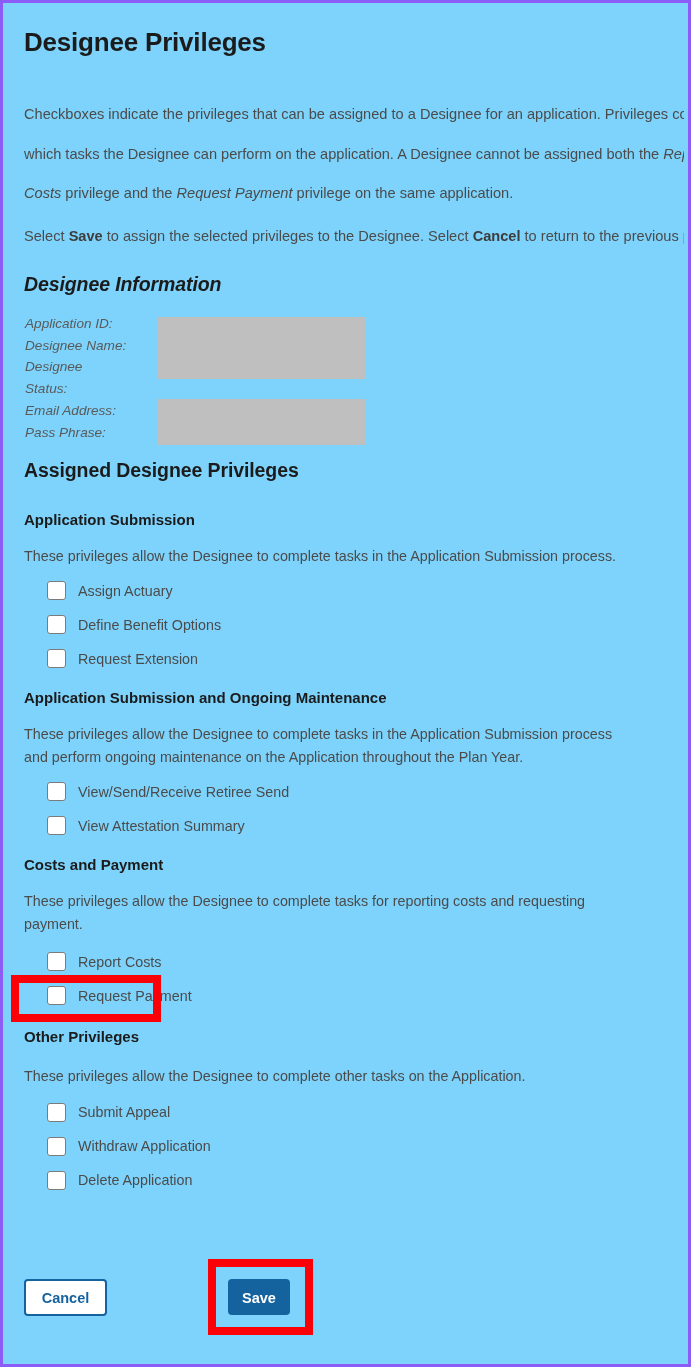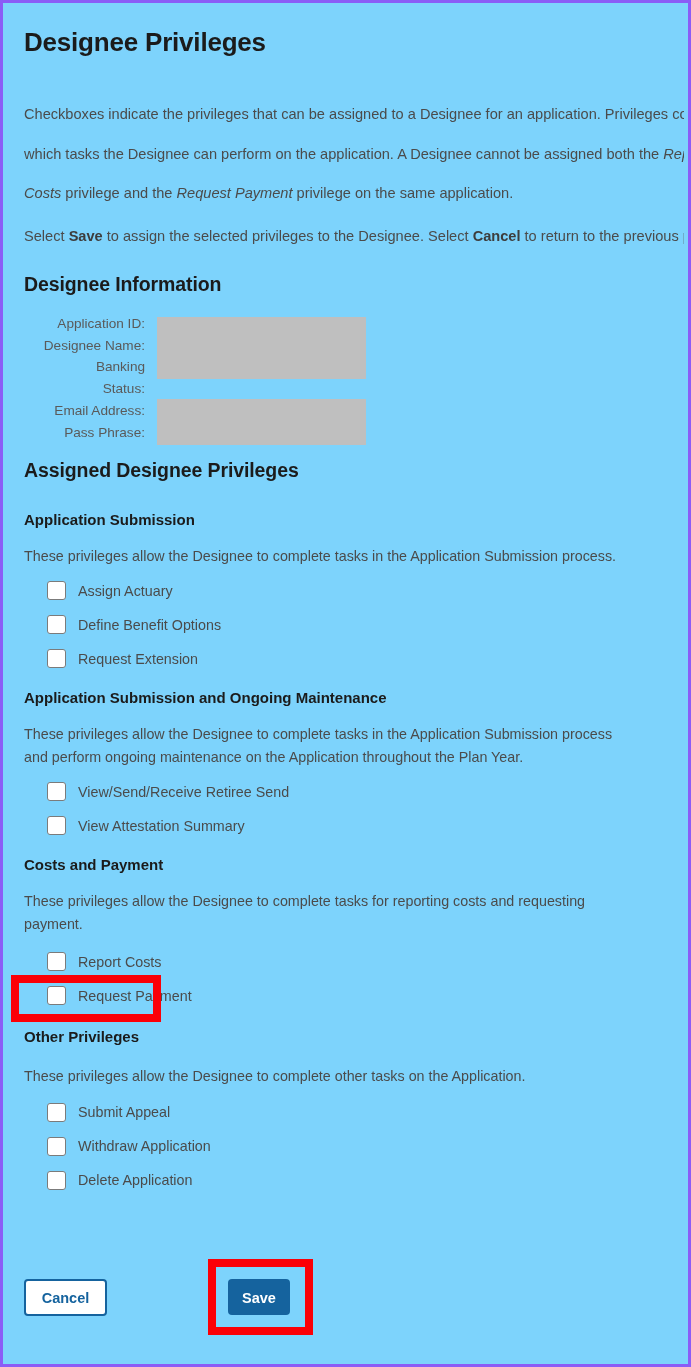--- a/index.html
+++ b/index.html
@@ -76,32 +76,32 @@
     line-height: 23.5px;
     color: #4b4b4b;
     margin: 0;
     max-width: 596px;
   }
 
   
   #designee-info {
     margin-top: 24px;
     position: relative;
+    font-style: italic;
   }
   .info-grid {
     position: relative;
     margin-top: 16px;
     height: 132px;
   }
   .info-labels {
     position: absolute;
     left: 1px;
     top: 0;
     width: 120px;
-    text-align: right;
   }
   .info-label {
     font-size: 13.6px;
     line-height: 21.7px;
     color: #5a5a5a;
     white-space: nowrap;
   }
   .redaction {
     position: absolute;
     background: #bfbfbf;
@@ -229,21 +229,21 @@
       <p class="intro-p"><em>Costs</em><span> privilege and the </span><em>Request Payment</em><span> privilege on the same application.</span></p>
       <p class="intro-p" style="margin-top:20px;"><span>Select </span><b>Save</b><span> to assign the selected privileges to the Designee. Select </span><b>Cancel</b><span> to return to the previous page.</span></p>
     </div>
 
     <div id="designee-info">
       <h2 class="section-title">Designee Information</h2>
       <div class="info-grid">
         <div class="info-labels">
           <div class="info-label">Application ID:</div>
           <div class="info-label">Designee Name:</div>
-          <div class="info-label">Banking</div>
+          <div class="info-label">Designee</div>
           <div class="info-label">Status:</div>
           <div class="info-label">Email Address:</div>
           <div class="info-label">Pass Phrase:</div>
         </div>
         <div class="redaction" id="redaction-top"></div>
         <div class="redaction" id="redaction-bottom"></div>
       </div>
     </div>
 
     <div id="assigned-privileges">

